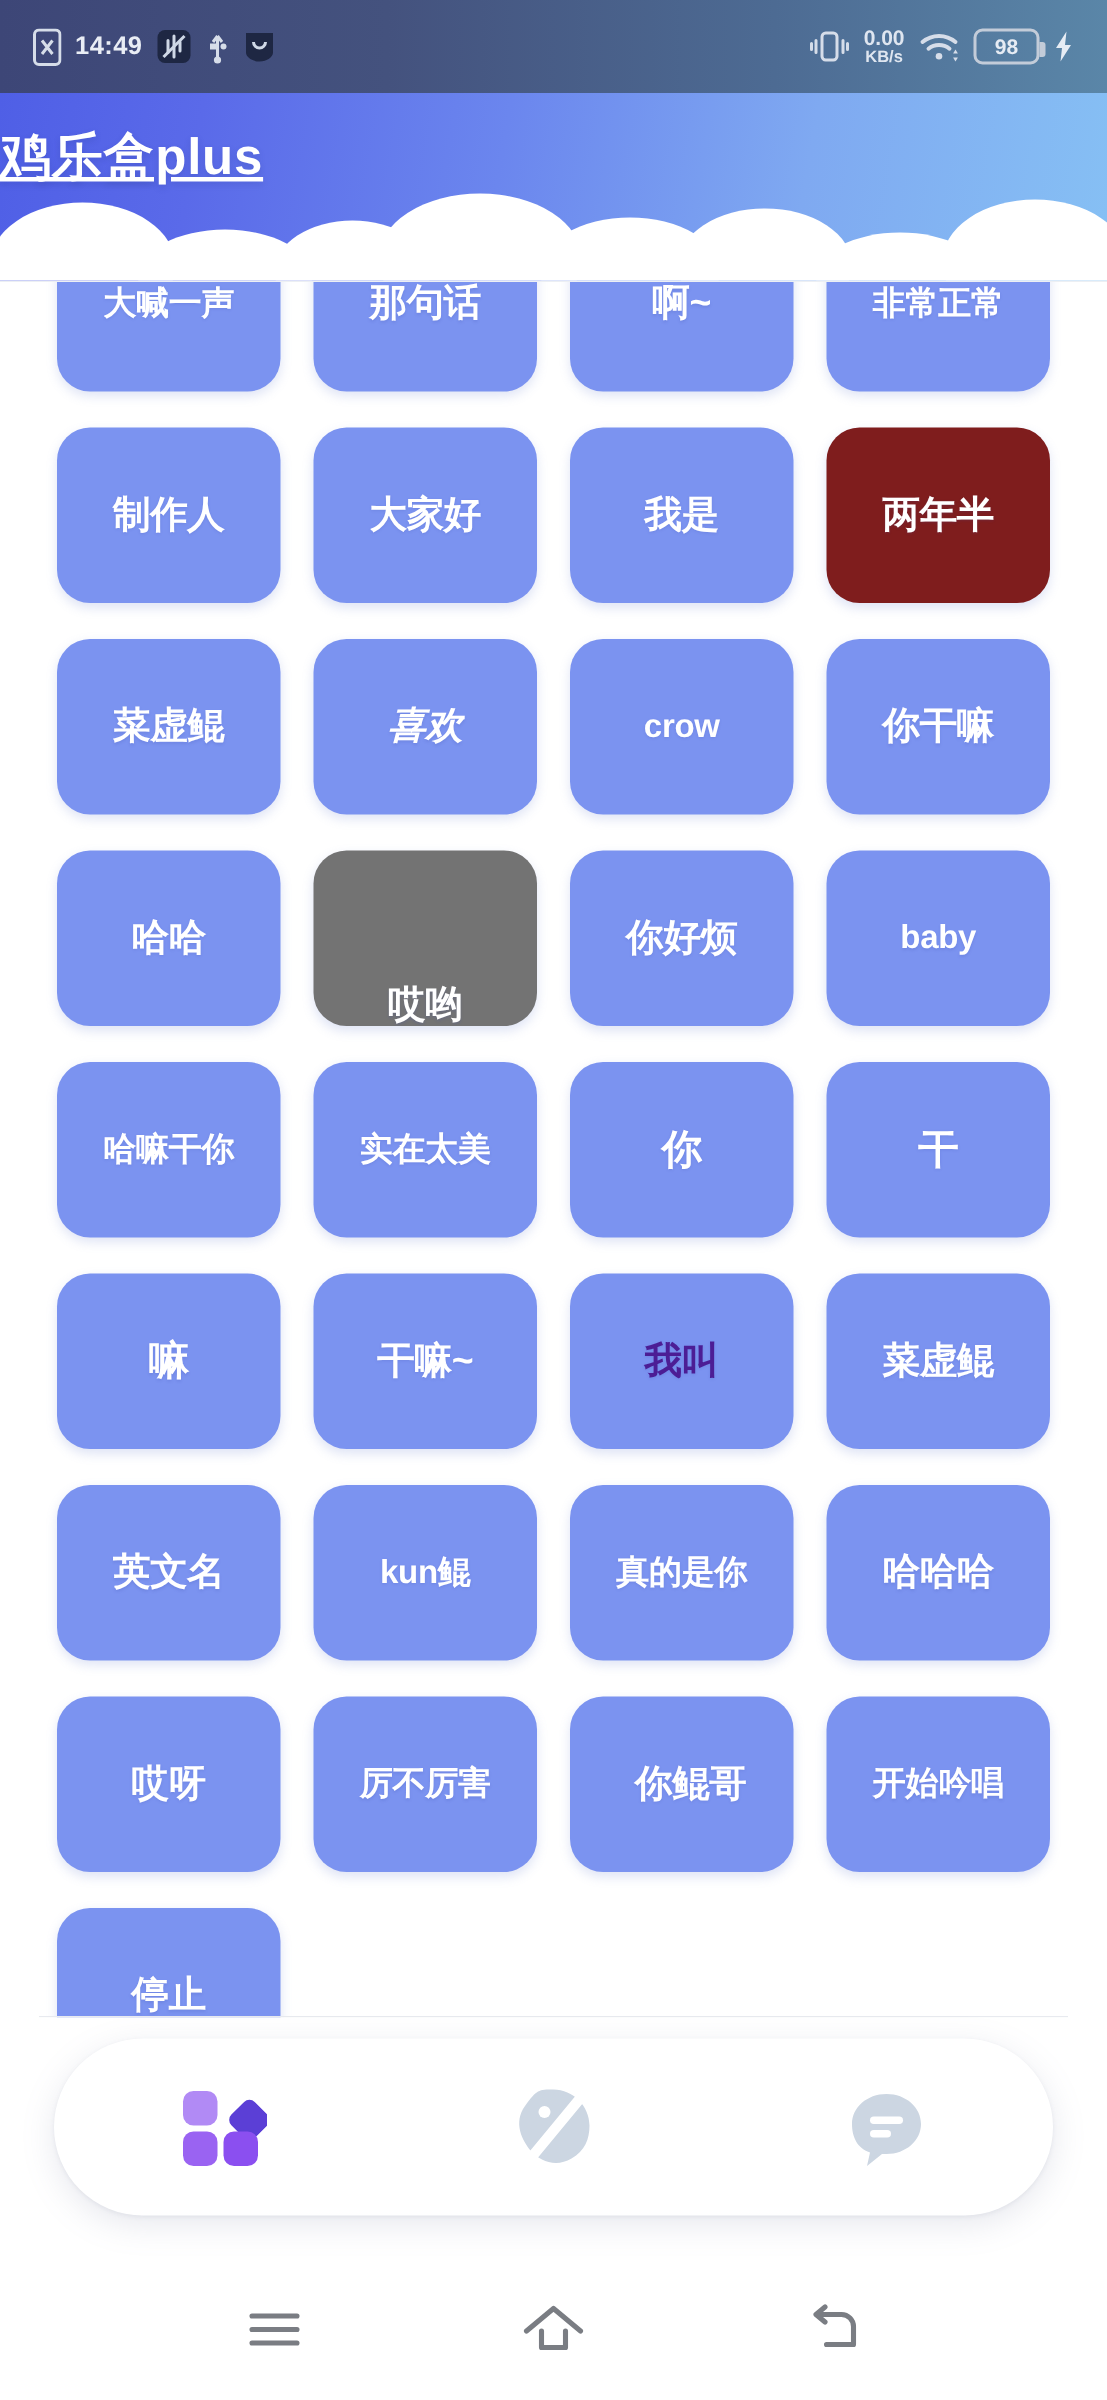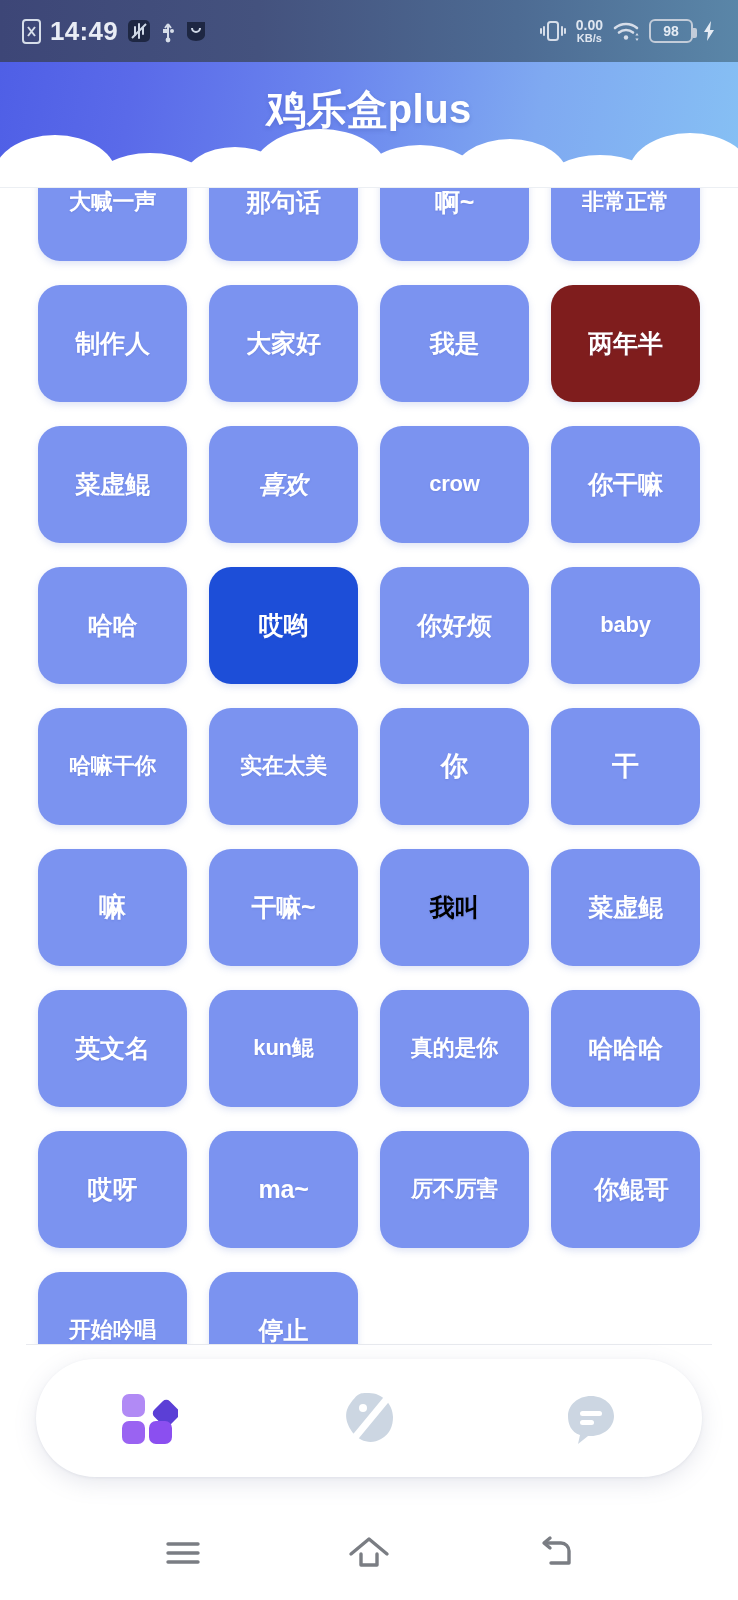--- a/index.html
+++ b/index.html
@@ -20,21 +20,21 @@
   .statusbar {
     height:62px; flex:0 0 62px;
     background:linear-gradient(90deg,#3d4677 0%,#44527e 35%,#4d6b93 70%,#5a86a8 100%);
     display:flex; align-items:center;
     padding:0 22px;
     position:relative;
     z-index:5;
   }
   .sb-left { display:flex; align-items:center; gap:9px; }
   .sb-right { display:flex; align-items:center; gap:9px; margin-left:auto; }
-  .sb-time { color:#e9edf5; font-size:26px; font-weight:600; letter-spacing:.3px; }
+  .sb-time { color:#e9edf5; font-size:17px; font-weight:600; letter-spacing:.3px; }
   .sb-ico { display:flex; align-items:center; color:#d6dde9; }
   .sb-netspeed { display:flex; flex-direction:column; align-items:center; line-height:1; color:#dfe6f0; }
   .sb-netspeed .n1 { font-size:14px; font-weight:600; }
   .sb-netspeed .n2 { font-size:11px; font-weight:600; margin-top:1px; }
   .batt {
     width:44px; height:24px; border:2px solid #c3ccd9; border-radius:6px;
     display:flex; align-items:center; justify-content:center; position:relative;
   }
   .batt:after {
     content:''; position:absolute; right:-6px; top:7px;
@@ -44,24 +44,25 @@
 
   
   .header {
     flex:0 0 125px; height:125px;
     position:relative; z-index:4;
     background:linear-gradient(100deg,#4f5fe6 0%,#5a6ae9 18%,#6b86ee 45%,#7fa9f1 72%,#86c0f4 100%);
     overflow:hidden;
   }
   .header-title {
     position:absolute; left:0; right:0; top:20px;
-    text-align:center;
-    color:#ffffff; font-size:40px; font-weight:bold;
+    text-align:left;
+    color:#ffffff; font-size:34px; font-weight:bold;
     letter-spacing:.5px;
     text-shadow:0 2px 4px rgba(40,60,140,.22);
+    text-decoration:underline;
   }
   .clouds { position:absolute; left:0; right:0; bottom:0; width:100%; height:72px; display:block; }
 
   
   .content {
     flex:1 1 auto;
     position:relative;
     overflow:hidden;
     background:#ffffff;
     border-top:1px solid #eceff3;
@@ -254,21 +255,21 @@
         </div>
         <div class="cell" style="background: rgb(123, 147, 240);">
           <span class="cell-label len4" style="color: rgb(255, 255, 255);">crow</span>
         </div>
         <div class="cell" style="background: rgb(123, 147, 240);">
           <span class="cell-label" style="color: rgb(255, 255, 255);">你干嘛</span>
         </div>
         <div class="cell" style="background: rgb(123, 147, 240);">
           <span class="cell-label" style="color: rgb(255, 255, 255);">哈哈</span>
         </div>
-        <div class="cell" style="background: #1d4ed8;">
+        <div class="cell" style="background: #737373; align-items: flex-end;">
           <span class="cell-label" style="color: rgb(255, 255, 255);">哎哟</span>
         </div>
         <div class="cell" style="background: rgb(123, 147, 240);">
           <span class="cell-label" style="color: rgb(255, 255, 255);">你好烦</span>
         </div>
         <div class="cell" style="background: rgb(123, 147, 240);">
           <span class="cell-label len4" style="color: rgb(255, 255, 255);">baby</span>
         </div>
         <div class="cell" style="background: rgb(123, 147, 240);">
           <span class="cell-label len4" style="color: rgb(255, 255, 255);">哈嘛干你</span>
@@ -282,42 +283,39 @@
         <div class="cell" style="background: rgb(123, 147, 240);">
           <span class="cell-label len1" style="color: rgb(255, 255, 255);">干</span>
         </div>
         <div class="cell" style="background: rgb(123, 147, 240);">
           <span class="cell-label len1" style="color: rgb(255, 255, 255);">嘛</span>
         </div>
         <div class="cell" style="background: rgb(123, 147, 240);">
           <span class="cell-label" style="color: rgb(255, 255, 255);">干嘛~</span>
         </div>
         <div class="cell" style="background: rgb(123, 147, 240);">
-          <span class="cell-label" style="color: #000000;">我叫</span>
+          <span class="cell-label" style="color: #4c1d95;">我叫</span>
         </div>
         <div class="cell" style="background: rgb(123, 147, 240);">
           <span class="cell-label" style="color: rgb(255, 255, 255);">菜虚鲲</span>
         </div>
         <div class="cell" style="background: rgb(123, 147, 240);">
           <span class="cell-label" style="color: rgb(255, 255, 255);">英文名</span>
         </div>
         <div class="cell" style="background: rgb(123, 147, 240);">
           <span class="cell-label len4" style="color: rgb(255, 255, 255);">kun鲲</span>
         </div>
         <div class="cell" style="background: rgb(123, 147, 240);">
           <span class="cell-label len4" style="color: rgb(255, 255, 255);">真的是你</span>
         </div>
         <div class="cell" style="background: rgb(123, 147, 240);">
           <span class="cell-label" style="color: rgb(255, 255, 255);">哈哈哈</span>
         </div>
         <div class="cell" style="background: rgb(123, 147, 240);">
           <span class="cell-label" style="color: rgb(255, 255, 255);">哎呀</span>
-        </div>
-        <div class="cell" style="background: rgb(123, 147, 240);">
-          <span class="cell-label" style="color: rgb(255, 255, 255);">ma~</span>
         </div>
         <div class="cell" style="background: rgb(123, 147, 240);">
           <span class="cell-label len4" style="color: rgb(255, 255, 255);">厉不厉害</span>
         </div>
         <div class="cell" style="background: rgb(123, 147, 240);">
           <span class="cell-label" style="color: rgb(255, 255, 255); margin-left: 12px;">你鲲哥</span>
         </div>
         <div class="cell" style="background: rgb(123, 147, 240);">
           <span class="cell-label len4" style="color: rgb(255, 255, 255);">开始吟唱</span>
         </div>

